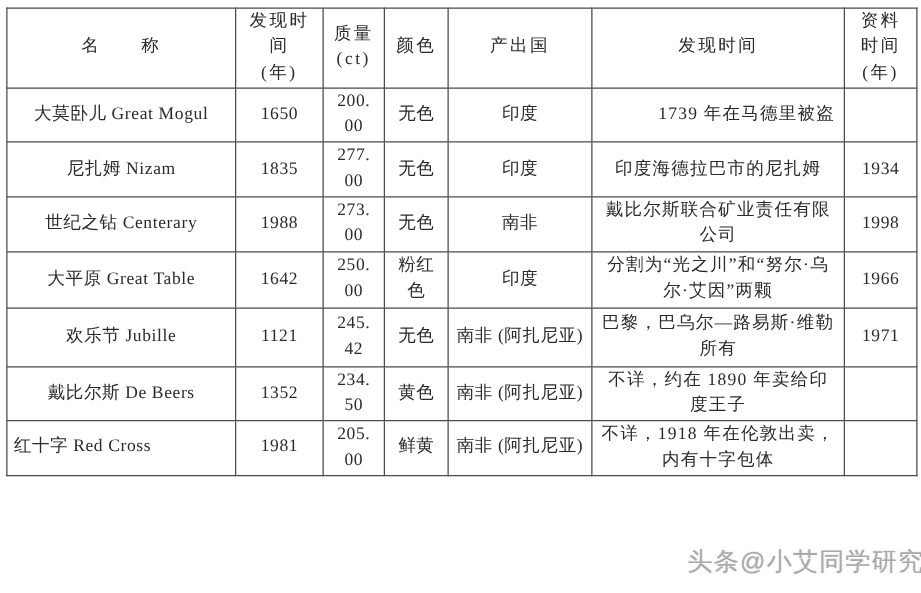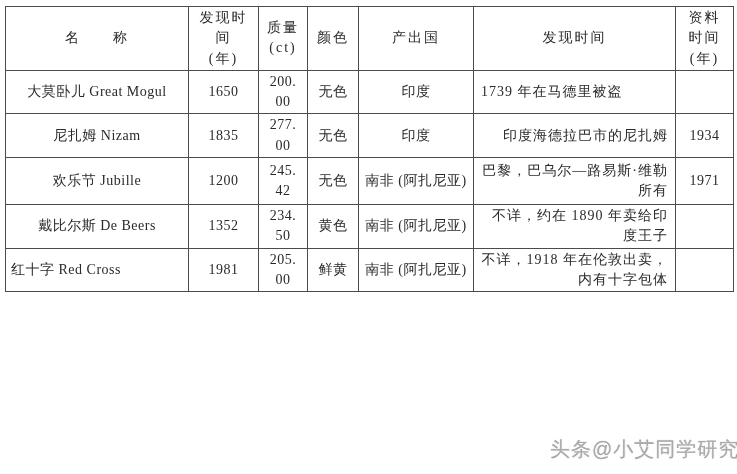--- a/index.html
+++ b/index.html
@@ -15,22 +15,22 @@
   }
   td{
     border:1px solid #4b4b4b;
     font-size:14px;line-height:1.45;letter-spacing:0.5px;
     text-align:center;vertical-align:middle;
     padding:1px 5px;overflow:hidden;
     white-space:pre-line;
   }
   tr.hdr td{letter-spacing:2px;}
   td.left{text-align:left;}
-  td.owner{text-align:right;padding:1px 7px;letter-spacing:1px;}
-  td.owner.center{text-align:left;}
+  td.owner{text-align:center;padding:1px 7px;letter-spacing:1px;}
+  td.owner.center{text-align:right;}
   .watermark{
     position:absolute;left:506px;top:436px;width:231px;
     font-family:"Liberation Sans","DejaVu Sans",sans-serif;
     font-size:20px;font-weight:400;letter-spacing:1px;
     color:#a9a9a9;text-shadow:0 1px 0 #ffffff,0 0 1px #8a8a8a;
     white-space:nowrap;
     margin-left:44px;
   }
 </style>
 </head>
@@ -70,23 +70,41 @@
     </tr>
     <tr style="height:28px">
       <td>尼扎姆 Nizam</td>
       <td>1835</td>
       <td>277. 00</td>
       <td>无色</td>
       <td>印度</td>
       <td class="owner">印度海德拉巴市的尼扎姆</td>
       <td>1934</td>
     </tr>
+    <tr style="height:41px">
+      <td>世纪之钻 Centerary</td>
+      <td>1988</td>
+      <td>273. 00</td>
+      <td>无色</td>
+      <td>南非</td>
+      <td class="owner">戴比尔斯联合矿业责任有限公司</td>
+      <td>1998</td>
+    </tr>
+    <tr style="height:45px">
+      <td>大平原 Great Table</td>
+      <td>1642</td>
+      <td>250. 00</td>
+      <td>粉红色</td>
+      <td>印度</td>
+      <td class="owner">分割为“光之川”和“努尔·乌尔·艾因”两颗</td>
+      <td>1966</td>
+    </tr>
     <tr style="height:47px">
       <td>欢乐节 Jubille</td>
-      <td>1200</td>
+      <td>1121</td>
       <td>245. 42</td>
       <td>无色</td>
       <td>南非 (阿扎尼亚)</td>
       <td class="owner">巴黎，巴乌尔—路易斯·维勒所有</td>
       <td>1971</td>
     </tr>
     <tr style="height:36px">
       <td>戴比尔斯 De Beers</td>
       <td>1352</td>
       <td>234. 50</td>

